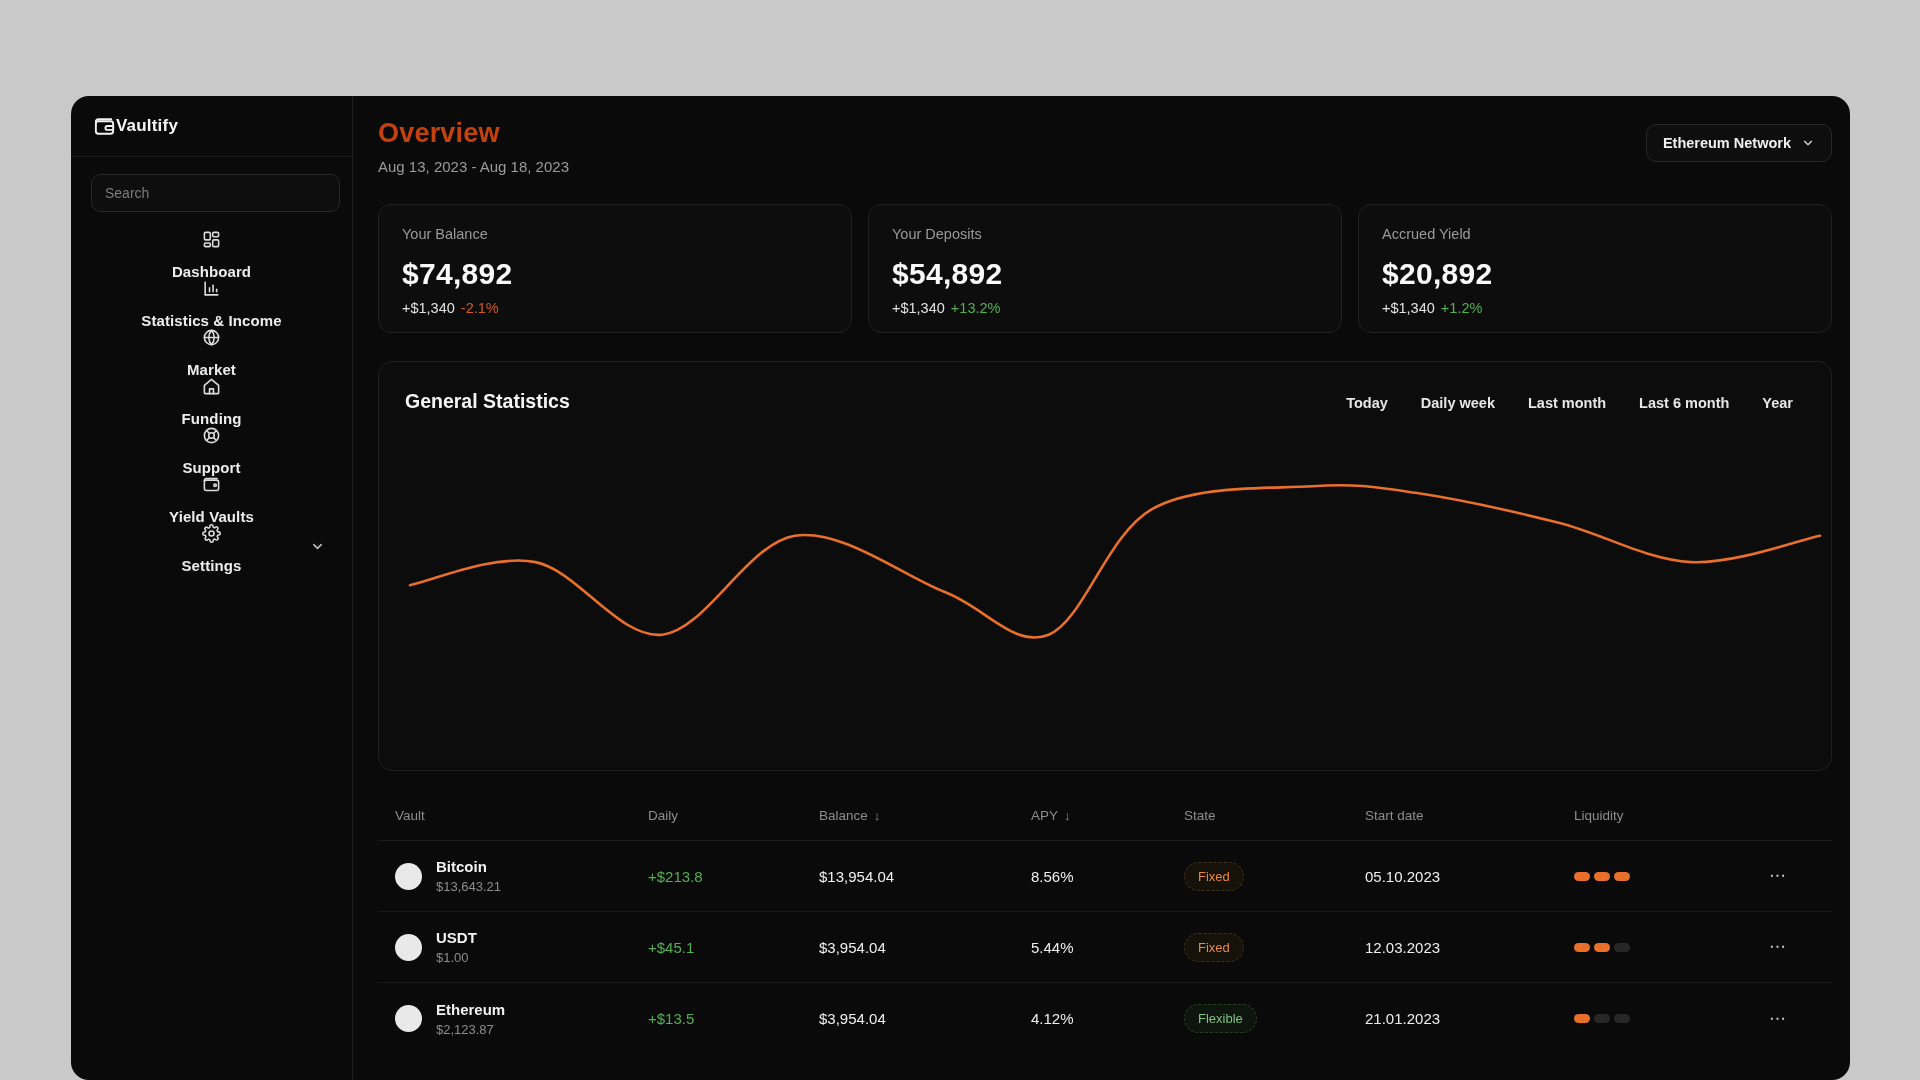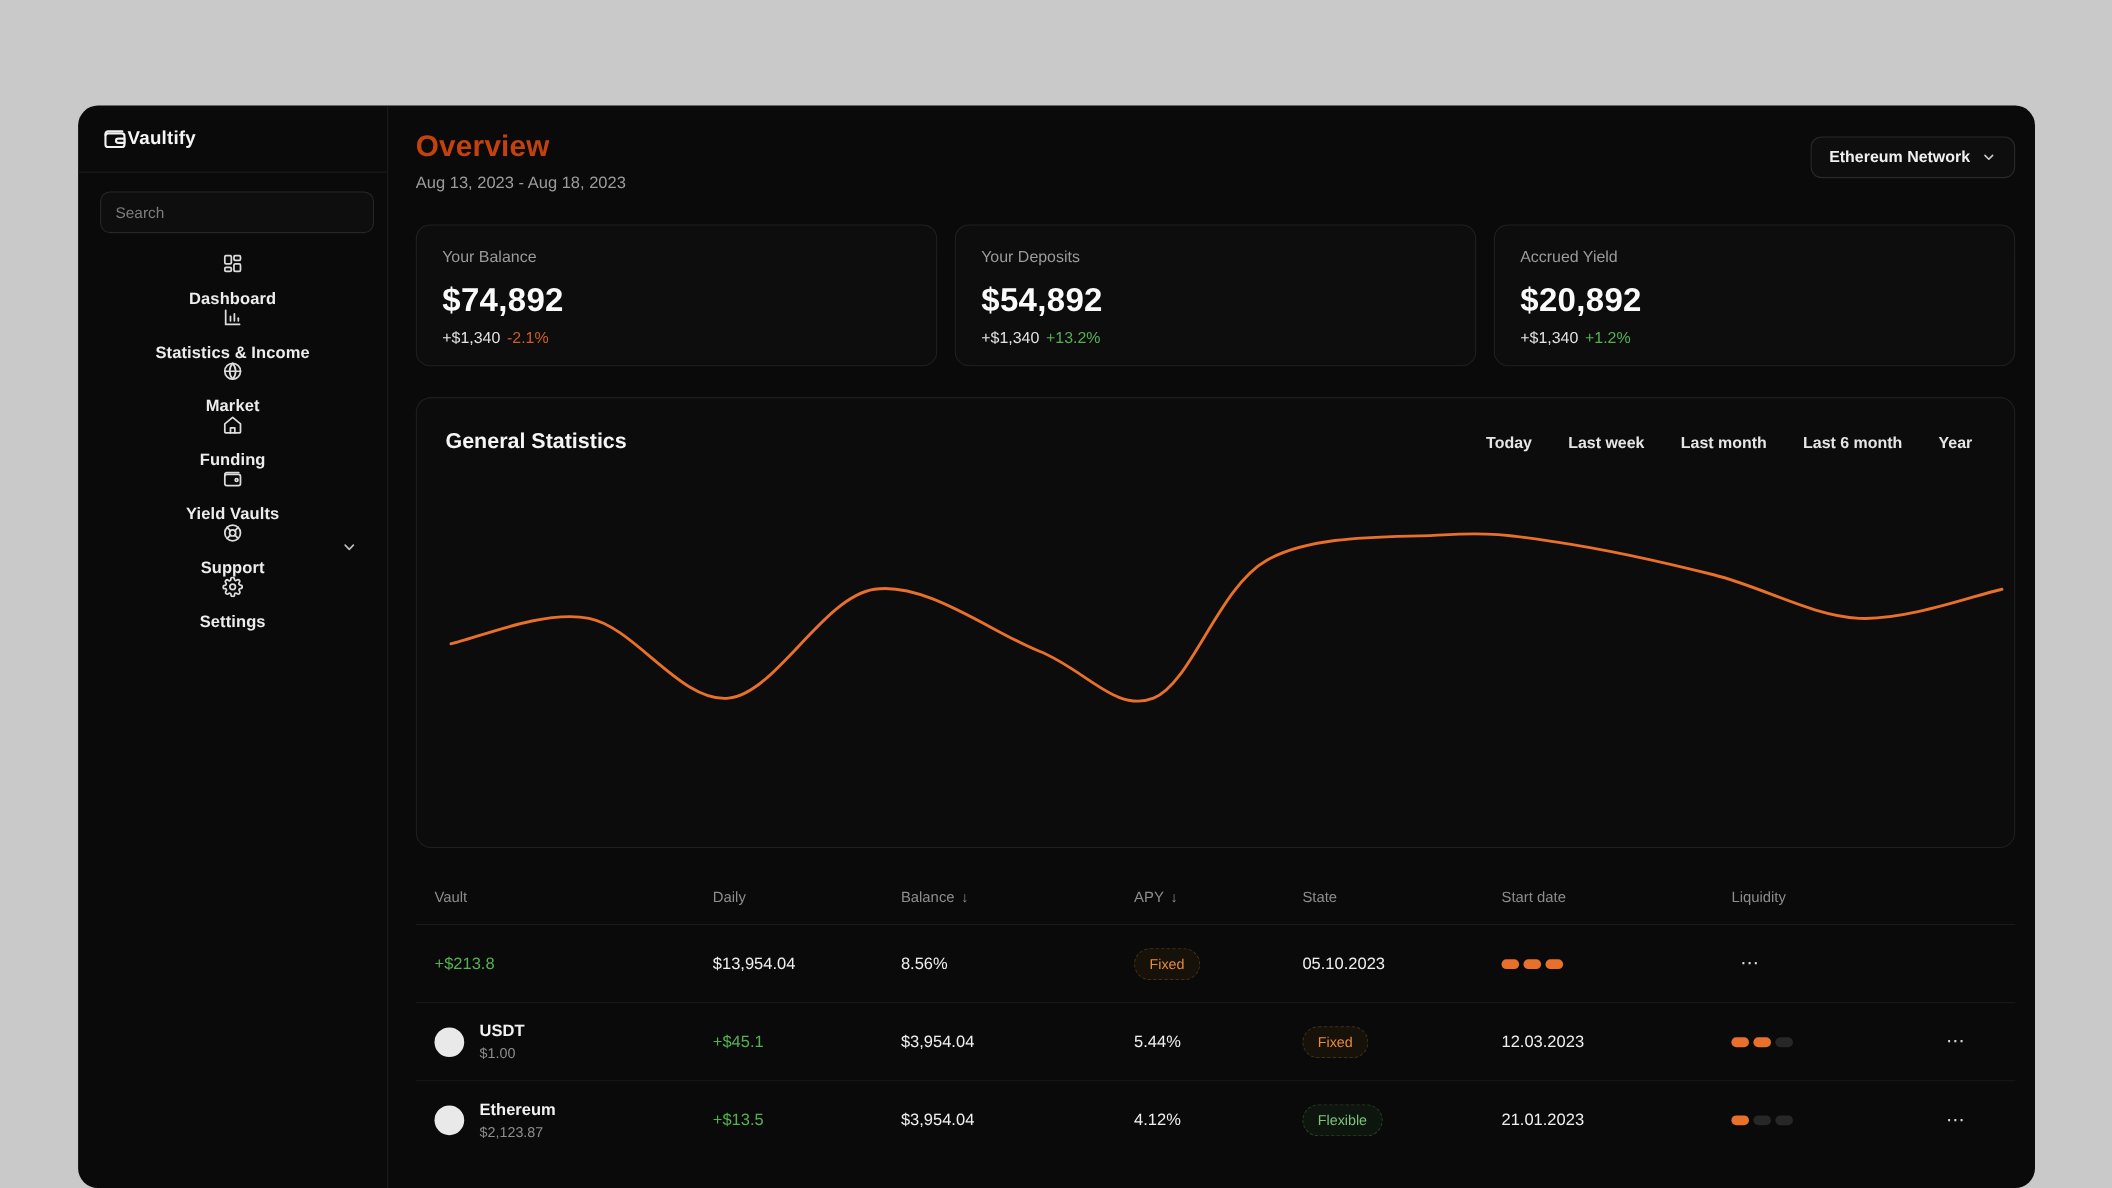--- a/index.html
+++ b/index.html
@@ -173,49 +173,49 @@
     <span class="nav-icon">
             <svg viewBox="0 0 24 24" fill="none" stroke-width="2" stroke-linecap="round" stroke-linejoin="round">
               <path d="M3 10.5 12 3l9 7.5V20a1 1 0 0 1-1 1H4a1 1 0 0 1-1-1z"></path>
               <path d="M9.5 21v-6h5v6"></path>
             </svg>
           </span>
     <span class="nav-label">Funding</span>
 
   </div>
 
-  <div class="nav-item has-chevron">
-    <span class="nav-icon">
-            <svg viewBox="0 0 24 24" fill="none" stroke-width="2" stroke-linecap="round" stroke-linejoin="round">
-              <path d="M3 8V7a2.5 2.5 0 0 1 2.5-2.5H19"></path>
-              <rect x="3" y="6.5" width="18" height="13" rx="2.5"></rect>
-              <circle cx="16.5" cy="13" r="1.6"></circle>
-            </svg>
-          </span>
-    <span class="nav-label">Yield Vaults</span>
-    <span class="nav-chevron">
-      <svg viewBox="0 0 24 24" fill="none" stroke-width="2.4" stroke-linecap="round" stroke-linejoin="round">
-              <polyline points="6 9 12 15 18 9"></polyline>
-            </svg>
-    </span>
-  </div>
-
   <div class="nav-item">
     <span class="nav-icon">
             <svg viewBox="0 0 24 24" fill="none" stroke-width="2" stroke-linecap="round" stroke-linejoin="round">
               <circle cx="12" cy="12" r="9"></circle>
               <circle cx="12" cy="12" r="3.5"></circle>
               <path d="M5.7 5.7l3.8 3.8"></path>
               <path d="M14.5 14.5l3.8 3.8"></path>
               <path d="M18.3 5.7l-3.8 3.8"></path>
               <path d="M9.5 14.5l-3.8 3.8"></path>
             </svg>
           </span>
     <span class="nav-label">Support</span>
 
+  </div>
+
+  <div class="nav-item has-chevron">
+    <span class="nav-icon">
+            <svg viewBox="0 0 24 24" fill="none" stroke-width="2" stroke-linecap="round" stroke-linejoin="round">
+              <path d="M3 8V7a2.5 2.5 0 0 1 2.5-2.5H19"></path>
+              <rect x="3" y="6.5" width="18" height="13" rx="2.5"></rect>
+              <circle cx="16.5" cy="13" r="1.6"></circle>
+            </svg>
+          </span>
+    <span class="nav-label">Yield Vaults</span>
+    <span class="nav-chevron">
+      <svg viewBox="0 0 24 24" fill="none" stroke-width="2.4" stroke-linecap="round" stroke-linejoin="round">
+              <polyline points="6 9 12 15 18 9"></polyline>
+            </svg>
+    </span>
   </div>
 
   <div class="nav-item">
     <span class="nav-icon">
             <svg viewBox="0 0 24 24" fill="none" stroke-width="2" stroke-linecap="round" stroke-linejoin="round">
               <circle cx="12" cy="12" r="3.2"></circle>
               <path d="M19.4 15a1.6 1.6 0 0 0 .32 1.76l.06.06a2 2 0 1 1-2.83 2.83l-.06-.06a1.6 1.6 0 0 0-1.76-.32 1.6 1.6 0 0 0-1 1.47V21a2 2 0 1 1-4 0v-.09a1.6 1.6 0 0 0-1-1.47 1.6 1.6 0 0 0-1.76.32l-.06.06a2 2 0 1 1-2.83-2.83l.06-.06a1.6 1.6 0 0 0 .32-1.76 1.6 1.6 0 0 0-1.47-1H3a2 2 0 1 1 0-4h.09a1.6 1.6 0 0 0 1.47-1 1.6 1.6 0 0 0-.32-1.76l-.06-.06a2 2 0 1 1 2.83-2.83l.06.06a1.6 1.6 0 0 0 1.76.32h.09a1.6 1.6 0 0 0 1-1.47V3a2 2 0 1 1 4 0v.09a1.6 1.6 0 0 0 1 1.47 1.6 1.6 0 0 0 1.76-.32l.06-.06a2 2 0 1 1 2.83 2.83l-.06.06a1.6 1.6 0 0 0-.32 1.76v.09a1.6 1.6 0 0 0 1.47 1H21a2 2 0 1 1 0 4h-.09a1.6 1.6 0 0 0-1.47 1z"></path>
             </svg>
           </span>
     <span class="nav-label">Settings</span>
@@ -265,21 +265,21 @@
         </div>
       </div>
     </div>
 
     <div class="panel">
       <div class="panel-head">
         <div class="panel-title">General Statistics</div>
         <div class="filters" id="filter-list">
   <button class="filter">Today</button>
 
-  <button class="filter">Last week</button>
+  <button class="filter">Daily week</button>
 
   <button class="filter">Last month</button>
 
   <button class="filter">Last 6 month</button>
 
   <button class="filter">Year</button>
 </div>
       </div>
       <svg class="chart-svg" id="chart" viewBox="0 0 1454 330" preserveAspectRatio="none">
         <path id="chart-line" fill="none" stroke-width="2.6" stroke-linecap="round" d="M 31.0 145.2 C 51.9 141.3, 114.5 113.8, 156.7 122.1 C 198.8 130.3, 240.4 199.1, 283.7 194.7 C 327.0 190.3, 369.4 102.8, 416.5 95.7 C 463.5 88.5, 523.8 135.3, 566.1 151.8 C 608.5 168.3, 636.0 208.4, 670.6 194.7 C 705.2 180.9, 729.7 94.0, 773.7 69.3 C 817.7 44.5, 890.7 49.0, 934.7 46.2 C 978.7 43.5, 996.8 46.8, 1037.8 52.8 C 1078.7 58.9, 1134.5 71.0, 1180.4 82.5 C 1226.3 94.0, 1269.3 119.9, 1313.1 122.1 C 1356.9 124.3, 1421.3 100.1, 1443.0 95.7" stroke="#E8702A"></path>
@@ -318,20 +318,27 @@
 
   </div>
 
   <div class="th">
     <span class="th-label">Liquidity</span>
 
   </div>
 </div>
       <div id="table-body">
   <div class="trow tbody-row">
+    <div class="vault-cell">
+      <span class="coin-circle"></span>
+      <span>
+        <div class="vault-name">Bitcoin</div>
+        <div class="vault-price">$13,643.21</div>
+      </span>
+    </div>
     <div class="cell-daily">+$213.8</div>
     <div class="cell-plain">$13,954.04</div>
     <div class="cell-plain">8.56%</div>
     <div><span class="badge fixed">Fixed</span></div>
     <div class="cell-plain">05.10.2023</div>
     <div class="liquidity">
               <span class="pill on"></span>
               <span class="pill on"></span>
               <span class="pill on"></span>
             </div>

